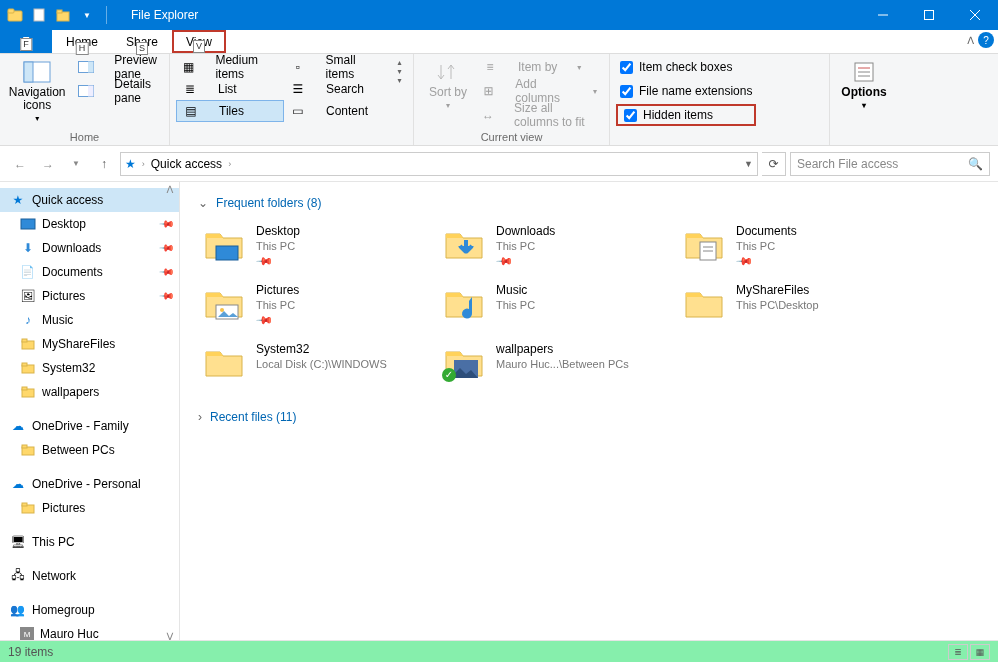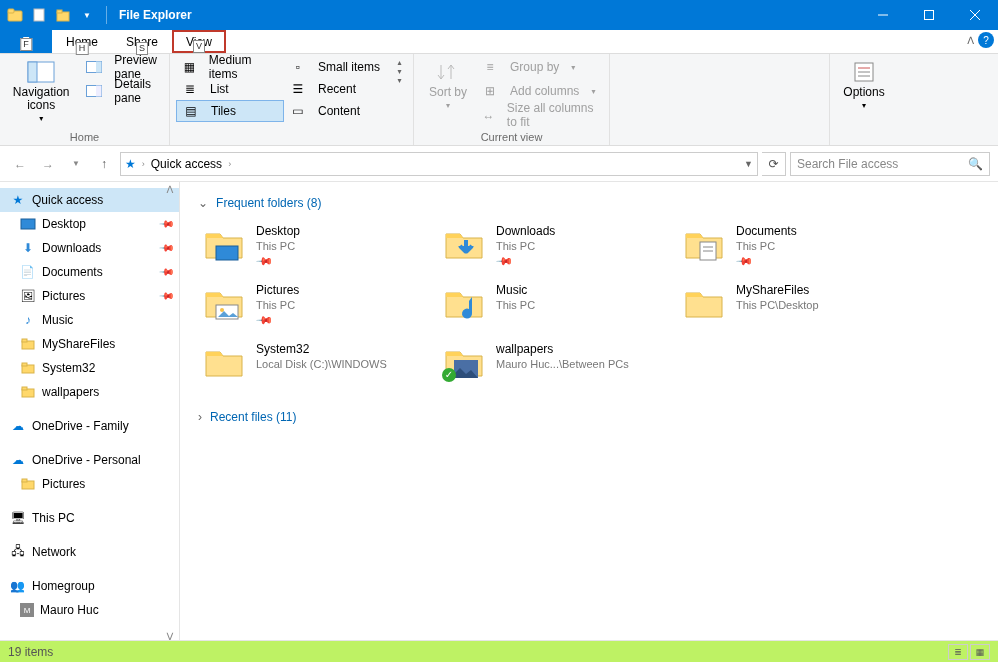--- a/index.html
+++ b/index.html
@@ -2,21 +2,21 @@
 <html><head>
 <meta charset="utf-8">
 <style>
 * { margin: 0; padding: 0; box-sizing: border-box; font-family: "Segoe UI", Tahoma, sans-serif; font-size: 12px; }
 body { background: #fff; width: 998px; height: 662px; overflow: hidden; position: relative; }
 
 
 .titlebar { height: 30px; background: #0078d7; display: flex; align-items: center; color: #fff; }
 .titlebar .qat { display: flex; align-items: center; gap: 2px; padding: 0 4px; }
 .titlebar .qat .qbtn { width: 22px; height: 22px; display: flex; align-items: center; justify-content: center; }
-.titlebar .title { margin-left: 8px; font-weight: bold; }
+.titlebar .title { margin-left: 20px; }
 .titlebar .spacer { flex: 1; }
 .titlebar .winbtn { width: 46px; height: 30px; display: flex; align-items: center; justify-content: center; }
 
 
 .tabs { height: 24px; background: #fff; display: flex; align-items: stretch; border-bottom: 1px solid #ddd; position: relative; }
 .filetab { width: 52px; background: #0078d7; color: #fff; display: flex; align-items: center; justify-content: center; position: relative; }
 .tab { padding: 0 14px; display: flex; align-items: center; position: relative; cursor: default; }
 .tab .keyhint, .filetab .keyhint { position: absolute; bottom: -2px; left: 50%; transform: translateX(-50%); border: 1px solid #888; background: #fff; color: #333; font-size: 9px; padding: 0 2px; line-height: 11px; }
 .filetab .keyhint { bottom: 2px; }
 .tab.view { border: 2px solid #c0392b; padding: 0 12px; }
@@ -24,21 +24,21 @@
 .helpcircle { width: 16px; height: 16px; border-radius: 50%; background: #0078d7; color: #fff; display: flex; align-items: center; justify-content: center; font-size: 10px; }
 
 
 .ribbon { height: 92px; background: #f5f6f7; border-bottom: 1px solid #ddd; display: flex; }
 .rgroup { border-right: 1px solid #e1e1e1; padding: 2px 6px 0 6px; display: flex; flex-direction: column; }
 .rgroup .body { flex: 1; display: flex; align-items: flex-start; }
 .rgroup .label { text-align: center; font-size: 11px; color: #6b6b6b; padding-bottom: 2px; }
 .bigbtn { display: flex; flex-direction: column; align-items: center; justify-content: flex-start; padding: 2px 4px; min-width: 56px; text-align: center; line-height: 13px; }
 .bigbtn .ico { width: 32px; height: 28px; display: flex; align-items: center; justify-content: center; }
 .smallstack { display: flex; flex-direction: column; gap: 2px; }
-.smallbtn { display: flex; align-items: center; gap: 12px; padding: 2px 6px; height: 22px; }
+.smallbtn { display: flex; align-items: center; gap: 20px; padding: 2px 6px; height: 22px; }
 .smallbtn.tiles { background: #cde6f7; border: 1px solid #7eb4ea; }
 .smallbtn .ico { width: 16px; height: 16px; display: flex; align-items: center; justify-content: center; }
 .chk { display: flex; align-items: center; gap: 6px; height: 22px; padding: 0 4px; }
 .chk input { width: 13px; height: 13px; }
 .chk.red { border: 2px solid #c0392b; padding: 0 6px; }
 .disabled { color: #a0a0a0; }
 .layoutgrid { display: grid; grid-template-columns: 108px 108px; grid-auto-rows: 22px; }
 .layoutgrid .smallbtn { width: 108px; }
 .layoutmore { width: 16px; display: flex; flex-direction: column; justify-content: space-between; padding: 2px 0; }
 .layoutmore span { font-size: 8px; color: #666; text-align: center; }
@@ -72,21 +72,21 @@
 .grouphdr .chev { font-size: 12px; color: #666; }
 .items { display: grid; grid-template-columns: repeat(3, 240px); gap: 6px 0; }
 .item { display: flex; gap: 10px; align-items: flex-start; padding: 4px; }
 .item .thumb { width: 44px; height: 40px; position: relative; display: flex; align-items: center; justify-content: center; }
 .item .txt { line-height: 15px; }
 .item .name { color: #000; }
 .item .sub { color: #777; font-size: 11px; }
 .item .pin { color: #888; font-size: 11px; display: inline-block; transform: rotate(45deg); margin-left: 2px; }
 
 
-.status { position: absolute; bottom: 0; left: 0; right: 0; height: 22px; border-top: 1px solid #e5e5e5; display: flex; align-items: center; padding: 4px 8px; font-size: 11px; color: #555; background: #bef264; }
+.status { position: absolute; bottom: 0; left: 0; right: 0; height: 22px; border-top: 1px solid #e5e5e5; display: flex; align-items: center; padding: 4px 8px; font-size: 11px; color: #555; background: #86efac; }
 .status .spacer { flex: 1; }
 .viewbtns { display: flex; gap: 2px; }
 .viewbtns span { width: 20px; height: 16px; border: 1px solid #ccc; display: flex; align-items: center; justify-content: center; font-size: 9px; }
 
 
 svg { display: block; }
 .folder-ico { fill: #ffd86b; stroke: #d9b34a; }
 </style>
 </head>
 <body>
@@ -204,21 +204,21 @@
         <div class="smallbtn">
             <div class="ico">▫</div>
             <span>Small items</span>
           </div>
         <div class="smallbtn">
             <div class="ico">≣</div>
             <span>List</span>
           </div>
         <div class="smallbtn">
             <div class="ico">☰</div>
-            <span>Recent</span>
+            <span>Search</span>
           </div>
         <div class="smallbtn tiles">
             <div class="ico">▤</div>
             <span>Tiles</span>
           </div>
         <div class="smallbtn">
             <div class="ico">▭</div>
             <span>Content</span>
           </div>
       </div>
@@ -237,43 +237,57 @@
             <svg width="22" height="22">
               <path d="M4 4v14M4 18l-3-4M4 18l3-4M14 18V4M14 4l-3 4M14 4l3 4" stroke="#bbb" fill="none"></path>
             </svg>
           </div>
         <span>Sort by</span>
           <span style="font-size:8px;">▾</span>
       </div>
       <div class="smallstack disabled">
         <div class="smallbtn">
             <div class="ico">≡</div>
-            <span>Group by</span> 
+            <span>Item by</span> 
             <span style="font-size:8px;">▾</span>
           </div>
         <div class="smallbtn">
             <div class="ico">⊞</div>
             <span>Add columns</span> 
             <span style="font-size:8px;">▾</span>
           </div>
         <div class="smallbtn">
             <div class="ico">↔</div>
             <span>Size all columns to fit</span>
           </div>
       </div>
     </div>
     <div class="label">Current view</div>
   </div>
 
   <div class="rgroup" style="width:220px;">
     <div class="body">
-    </div>
-  </div>
-
-  <div class="rgroup" style="width:60px;border-right:none;">
+      <div class="smallstack">
+        <label class="chk">
+            <input type="checkbox" checked="" style="">
+            <span>Item check boxes</span>
+          </label>
+        <label class="chk">
+            <input type="checkbox" checked="" style="">
+            <span>File name extensions</span>
+          </label>
+        <label class="chk red">
+            <input type="checkbox" checked="" style="">
+            <span>Hidden items</span>
+          </label>
+      </div>
+    </div>
+  </div>
+
+  <div class="rgroup" style="width:60px;border-right:none;font-weight:bold;">
     <div class="body">
       <div class="bigbtn">
         <div class="ico">
             <svg width="24" height="22">
               <rect x="3" y="2" width="18" height="18" fill="#fff" stroke="#888"></rect>
               <line x1="6" y1="7" x2="18" y2="7" stroke="#c55"></line>
               <line x1="6" y1="11" x2="18" y2="11" stroke="#888"></line>
               <line x1="6" y1="15" x2="18" y2="15" stroke="#888"></line>
             </svg>
           </div>
@@ -365,20 +379,29 @@
             <rect class="folder-ico" x="1" y="1" width="5" height="3"></rect>
           </svg>
         </div>
         <span>wallpapers</span>
       </div>
     <div class="sbspace"></div>
     <div class="sbitem root">
         <div class="ico" style="color:#0078d7;">☁</div>
         <span>OneDrive - Family</span>
       </div>
+    <div class="sbitem">
+        <div class="ico">
+          <svg width="14" height="12">
+            <rect class="folder-ico" x="1" y="3" width="12" height="8"></rect>
+            <rect class="folder-ico" x="1" y="1" width="5" height="3"></rect>
+          </svg>
+        </div>
+        <span>Between PCs</span>
+      </div>
     <div class="sbspace"></div>
     <div class="sbitem root">
         <div class="ico" style="color:#0078d7;">☁</div>
         <span>OneDrive - Personal</span>
       </div>
     <div class="sbitem">
         <div class="ico">
           <svg width="14" height="12">
             <rect class="folder-ico" x="1" y="3" width="12" height="8"></rect>
             <rect class="folder-ico" x="1" y="1" width="5" height="3"></rect>

